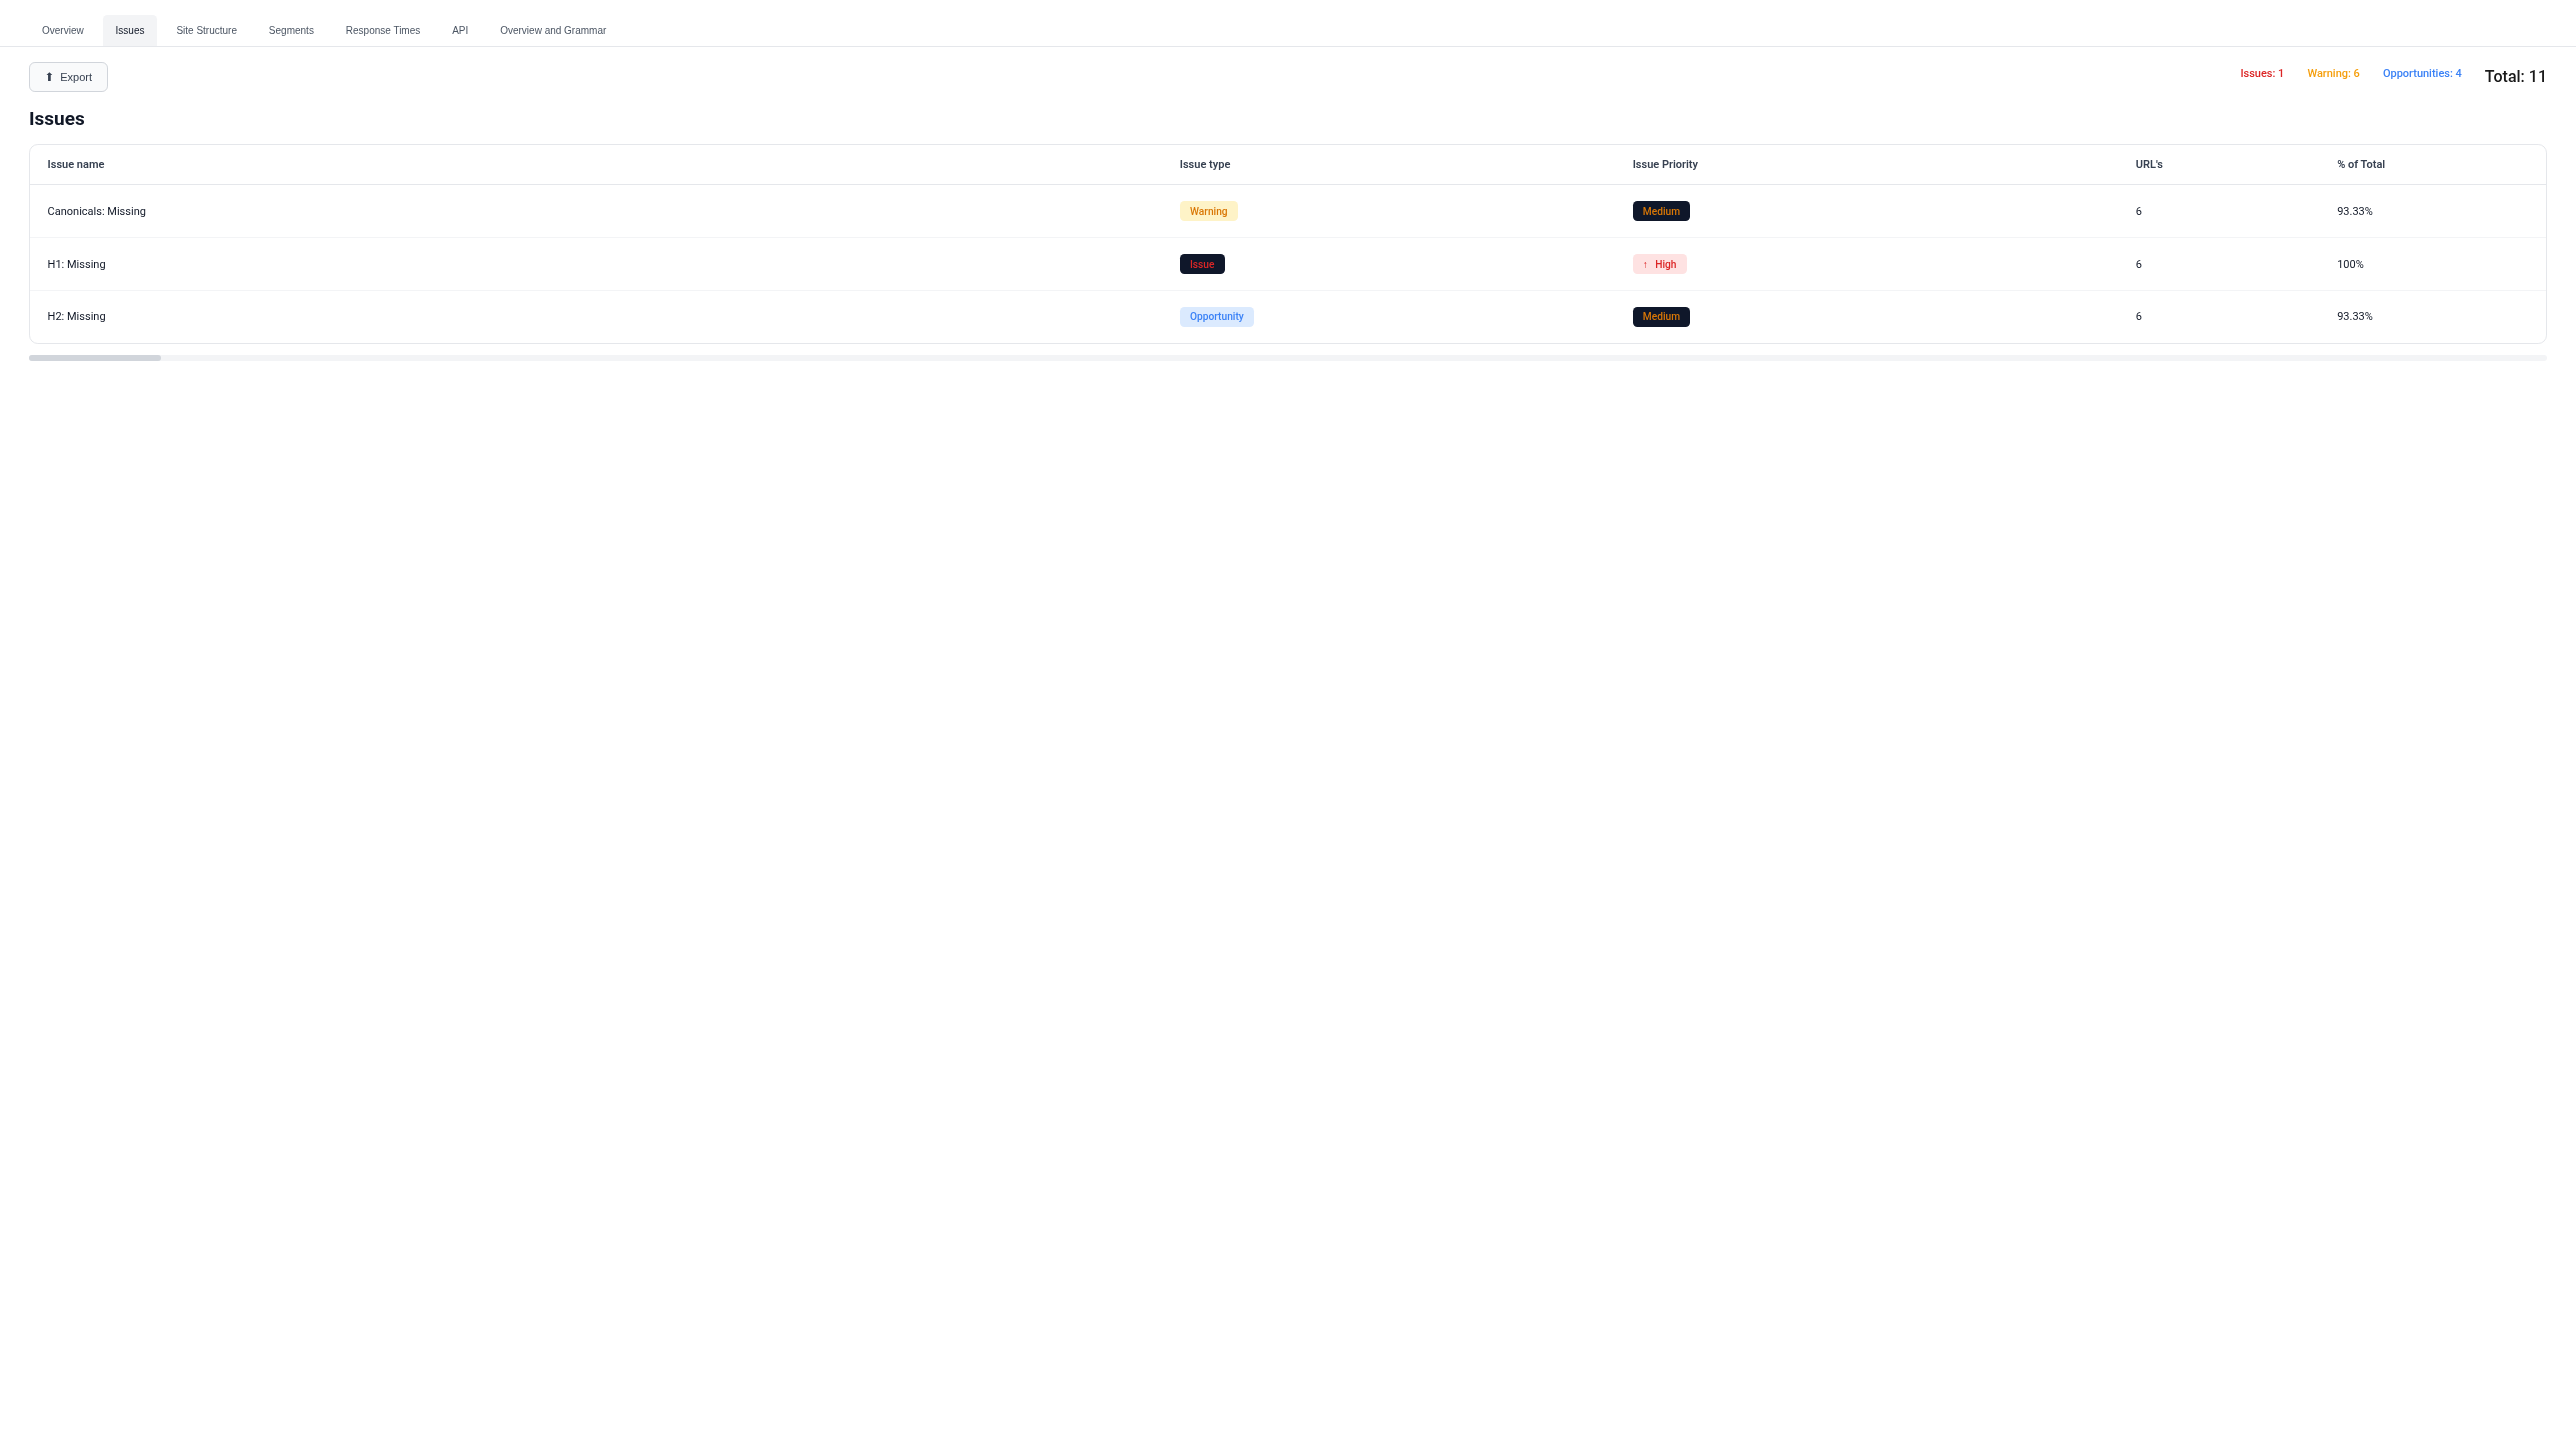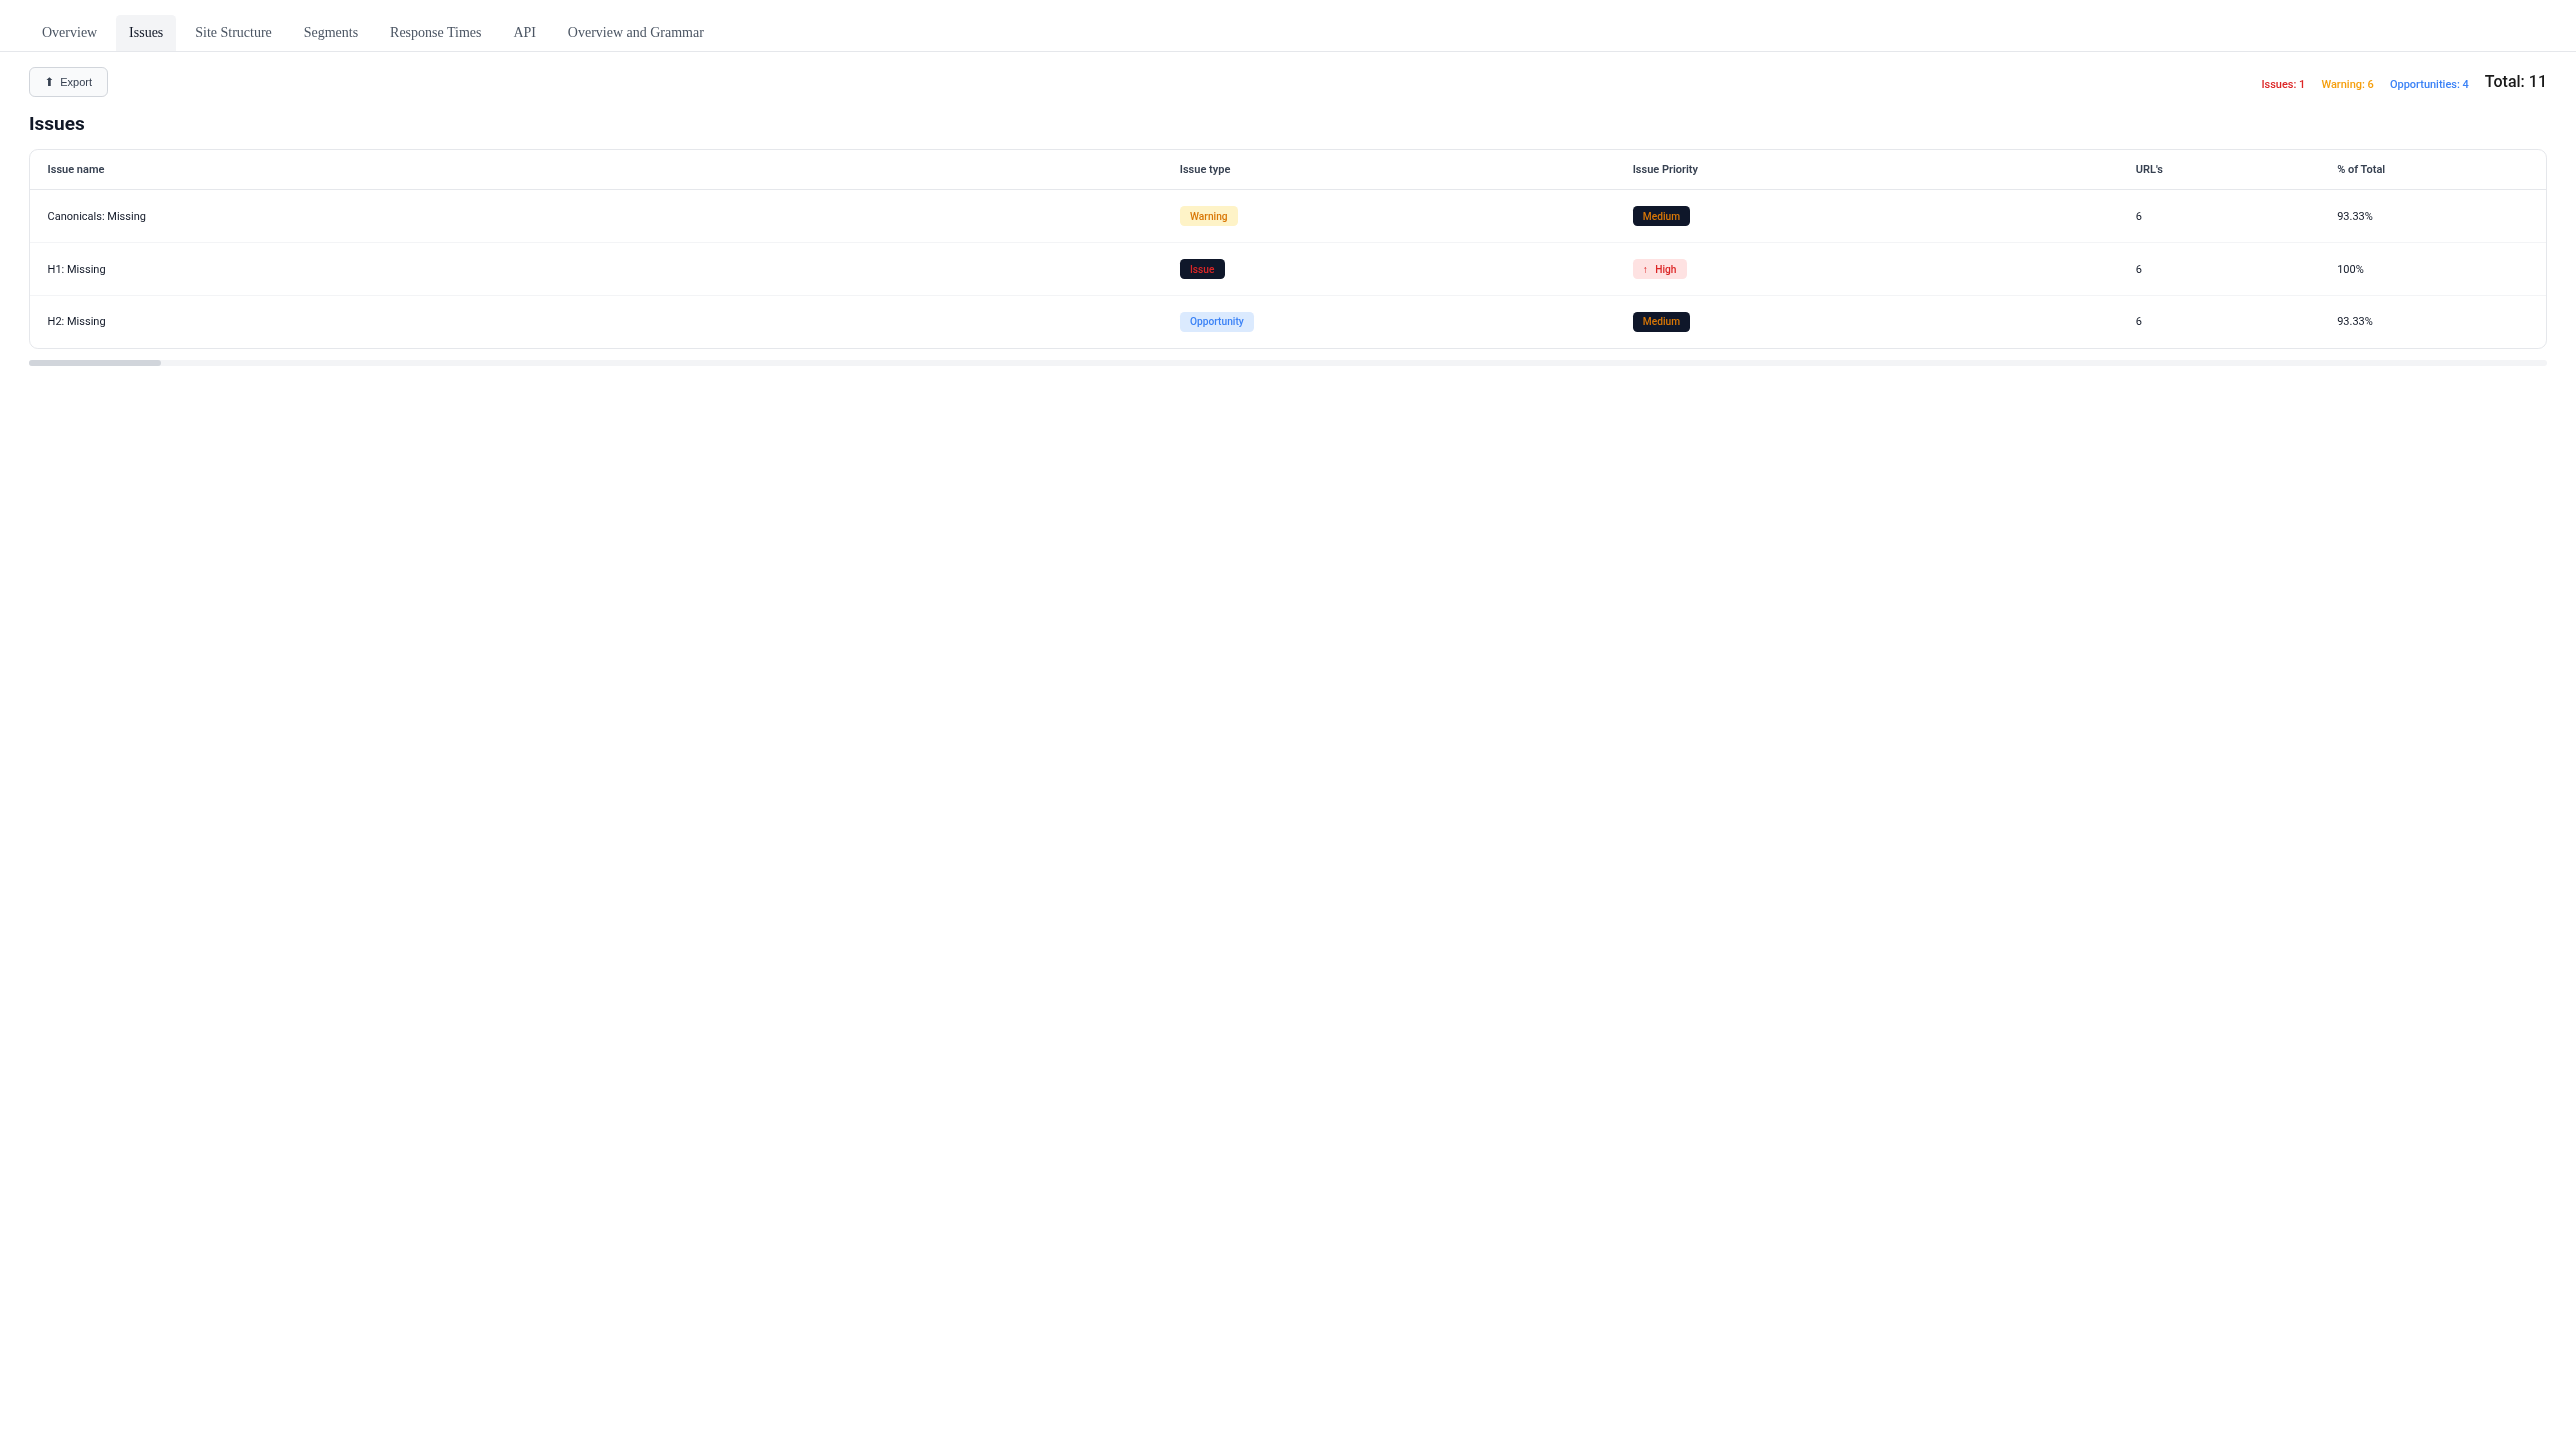--- a/index.html
+++ b/index.html
@@ -18,28 +18,27 @@
     .nav-tabs {
       display: flex;
       align-items: center;
       gap: 5.9px;
       padding: 14.6px 29px 0;
       border-bottom: 0.7px solid #e5e7eb;
     }
 
     .nav-tab {
       padding: 10.2px 13px;
-      font-size: 14px;
+      font-size: 10px;
       cursor: pointer;
       border-radius: 4.4px 4.4px 0 0;
       color: #4b5563;
       background: transparent;
       border: none;
       font-weight: 400;
-      font-family: Liberation Serif, serif;
     }
 
     .nav-tab.active {
       background: #f3f4f6;
       color: #111827;
       font-weight: 500;
     }
 
     .toolbar {
       display: flex;
@@ -60,22 +59,22 @@
       font-size: 11px;
       color: #374151;
     }
 
     .export-icon {
       font-size: 11.7px;
     }
 
     .stats-row {
       display: flex;
-      align-items: flex-end;
-      gap: 16px;
+      align-items: flex-start;
+      gap: 23px;
       padding-left: 44px;
     }
 
     .stat-issues {
       color: #dc2626;
       font-size: 11px;
       font-weight: 500;
     }
 
     .stat-warnings {

